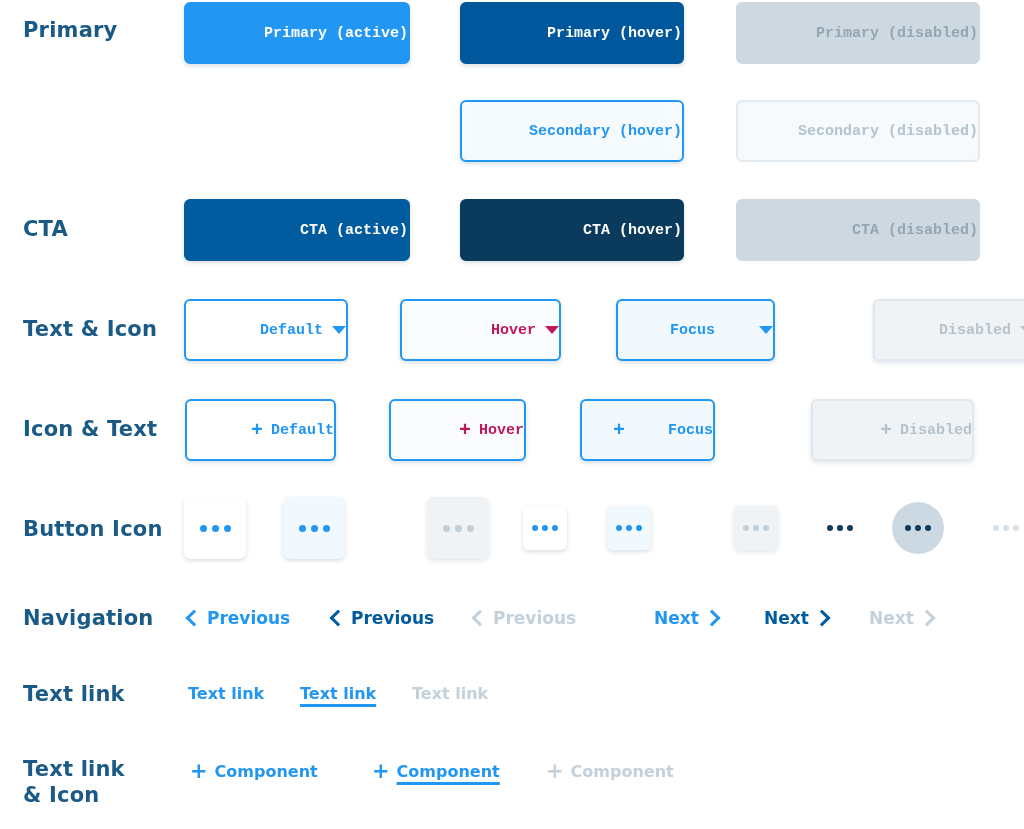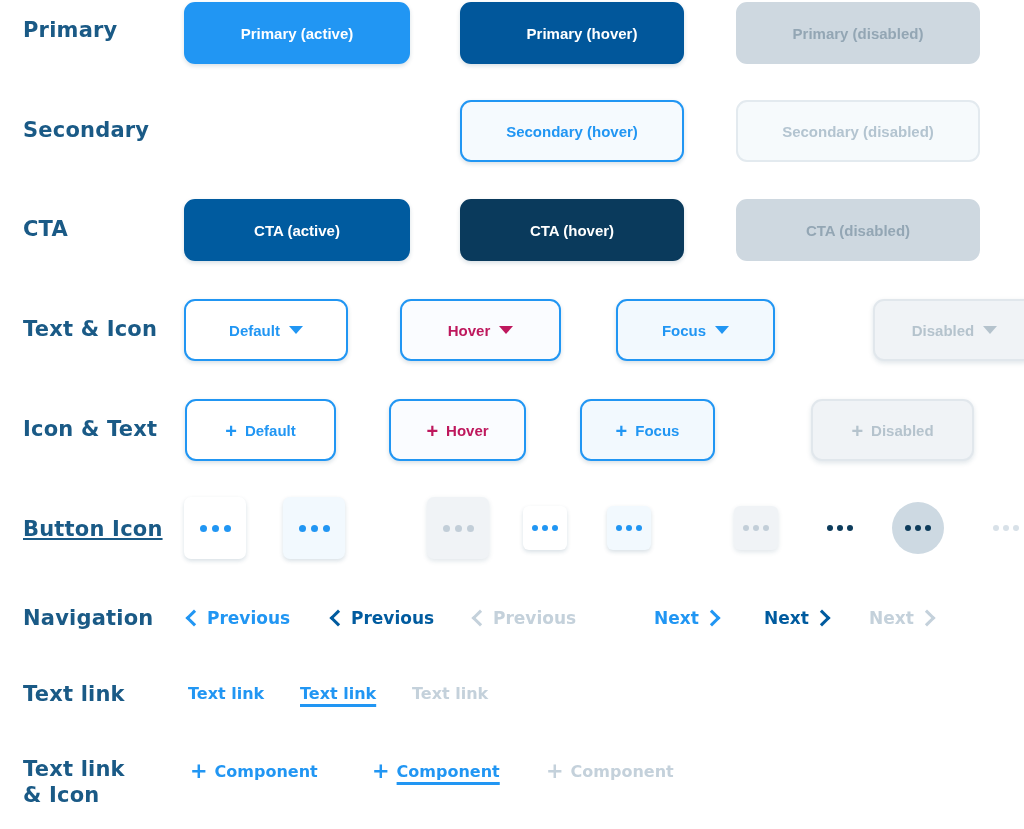--- a/index.html
+++ b/index.html
@@ -34,23 +34,23 @@
     white-space: pre-line;
     padding-left: 23px;
   }
 
   
   .btn {
     position: absolute;
     box-sizing: border-box;
     display: flex;
     align-items: center;
-    justify-content: center;
-    border-radius: 11px;
-    font-family: Liberation Sans, sans-serif;
+    justify-content: flex-end;
+    border-radius: 6px;
+    font-family: Liberation Mono, monospace;
     font-weight: bold;
     font-size: 15px;
     white-space: nowrap;
     border: 2px solid transparent;
     user-select: none;
   }
   .btn.big { height: 62px; }
 
   
   .v-primary-active   { background:#2196f3; color:#ffffff; border-color:#2196f3; }
@@ -63,21 +63,21 @@
   .v-secondary-disabled { background:#f6fafc; color:#b3c4d0; border-color:#e3eaef; }
 
   
   .v-cta-active   { background:#005b9f; color:#ffffff; border-color:#005b9f; }
   .v-cta-hover    { background:#0a3a5c; color:#ffffff; border-color:#0a3a5c; }
   .v-cta-disabled { background:#ced8e0; color:#93a6b4; border-color:#ced8e0; }
 
   
   .v-ghost-default  { background:#ffffff; color:#2196f3; border-color:#2196f3; }
   .v-ghost-hover    { background:#fafcff; color:#be185d; border-color:#2196f3; }
-  .v-ghost-focus    { background:#f2f9fe; color:#2196f3; border-color:#2196f3; }
+  .v-ghost-focus    { background:#f2f9fe; color:#2196f3; border-color:#2196f3;gap:35px; }
   .v-ghost-disabled { background:#f0f3f6; color:#b5c3cd; border-color:#e1e7ec; }
 
   .btn .label { display:inline-block; }
   .btn .caret {
     display:inline-block;
     margin-left:9px;
     width:0; height:0;
     border-left:7px solid transparent;
     border-right:7px solid transparent;
     border-top:8px solid currentColor;
@@ -161,25 +161,24 @@
   .c-muted    { color:#c4d1db; }
   .c-navy     { color:#0d3c5c; }
   .c-graydots { color:#d8e1e8; }
 </style>
 </head>
 <body>
 
 <div id="sheet">
 
   <div class="row-label" style="top:17px;">Primary</div>
-  <div class="row-label" style="top:117px;">Secondary</div>
   <div class="row-label" style="top:216px;">CTA</div>
   <div class="row-label" style="top:316px;">Text &amp; Icon</div>
   <div class="row-label" style="top:416px;">Icon &amp; Text</div>
-  <div class="row-label" style="top:516px;text-decoration:underline;">Button Icon</div>
+  <div class="row-label" style="top:516px;">Button Icon</div>
   <div class="row-label" style="top:605px;">Navigation</div>
   <div class="row-label" style="top:681px;">Text link</div>
   <div class="row-label" style="top:756px;">Text link
 &amp; Icon</div>
 
   <div class="btn big v-primary-active sh-soft" style="left:184px; top:2px; width:226px;">
     <span class="label">Primary (active)</span>
   </div>
   <div class="btn big v-primary-hover sh-soft" style="left:460px; top:2px; width:224px;padding-left:20px;">
     <span class="label">Primary (hover)</span>

